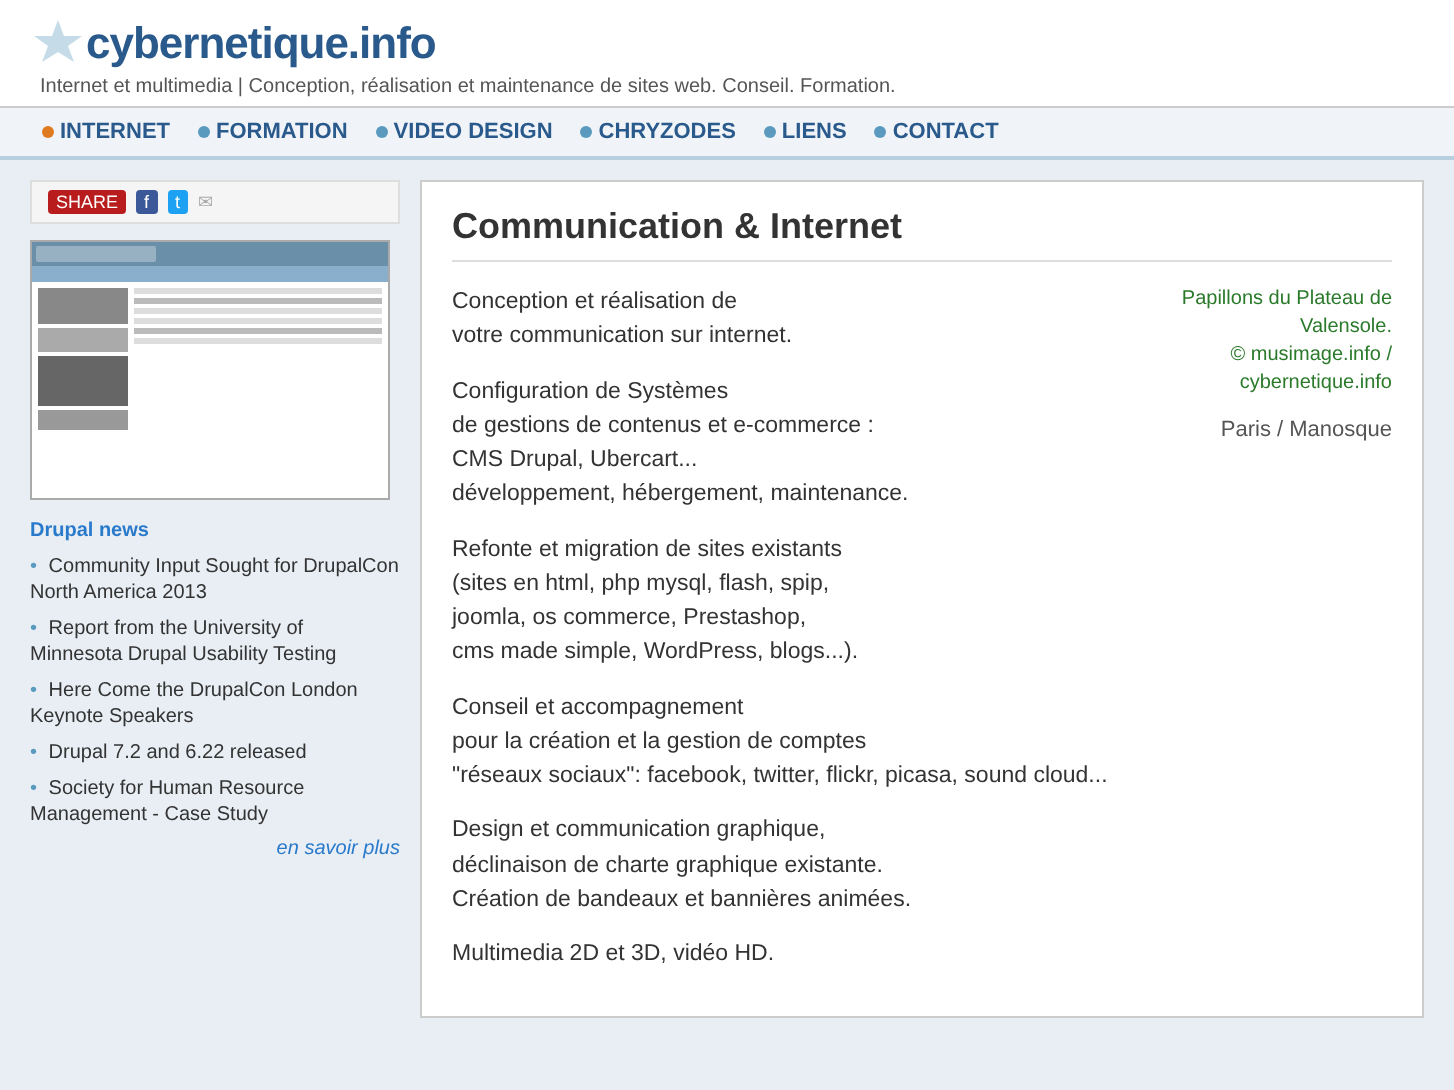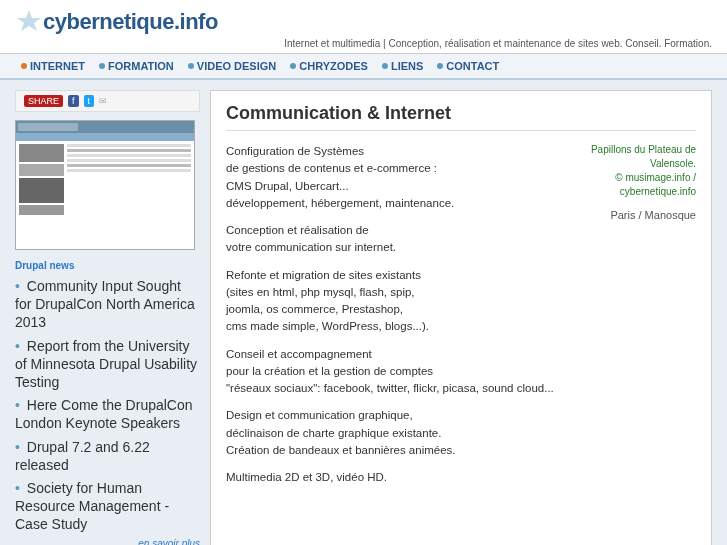--- a/index.html
+++ b/index.html
@@ -168,21 +168,21 @@
     #drupal-news {
       margin-top: 5px;
     }
     #drupal-news-title {
       color: #2a7acc;
       font-size: 10px;
       font-weight: bold;
       margin-bottom: 6px;
     }
     .news-item {
-      font-size: 14px;
+      font-size: 10px;
       color: #333;
       margin-bottom: 5px;
       line-height: 1.3;
     }
     .news-bullet {
       color: #5a9abf;
       margin-right: 3px;
     }
     #en-savoir-plus {
       font-size: 10px;
@@ -229,21 +229,20 @@
     }
     #paris-manosque {
       font-size: 11px;
       color: #555;
       text-align: right;
       margin-top: 5px;
     }
 
     #header-inner {
       position: relative;
-      text-align: right;
     }
 
     .star-svg {
       opacity: 0.5;
     }
 
     #main-wrapper {
       position: relative;
       background: #e8eef4;
     }
@@ -359,30 +358,30 @@
         <div id="en-savoir-plus">en savoir plus</div>
       </div>
 
     </div>
 
     <div id="content">
       <div id="content-title">Communication &amp; Internet</div>
       <div class="content-inner-row">
         <div class="content-main-text">
           <div class="content-section">
+            <span style="white-space:pre-line;">Conception et réalisation de
+votre communication sur internet.</span>
+          </div>
+          <div class="content-section">
             <span style="white-space:pre-line;">Configuration de Systèmes
 de gestions de contenus et e-commerce :
 CMS Drupal, Ubercart...
 développement, hébergement, maintenance.</span>
           </div>
           <div class="content-section">
-            <span style="white-space:pre-line;">Conception et réalisation de
-votre communication sur internet.</span>
-          </div>
-          <div class="content-section">
             <span style="white-space:pre-line;">Refonte et migration de sites existants
 (sites en html, php mysql, flash, spip,
 joomla, os commerce, Prestashop,
 cms made simple, WordPress, blogs...).</span>
           </div>
           <div class="content-section">
             <span style="white-space:pre-line;">Conseil et accompagnement
 pour la création et la gestion de comptes
 "réseaux sociaux": facebook, twitter, flickr, picasa, sound cloud...</span>
           </div>

